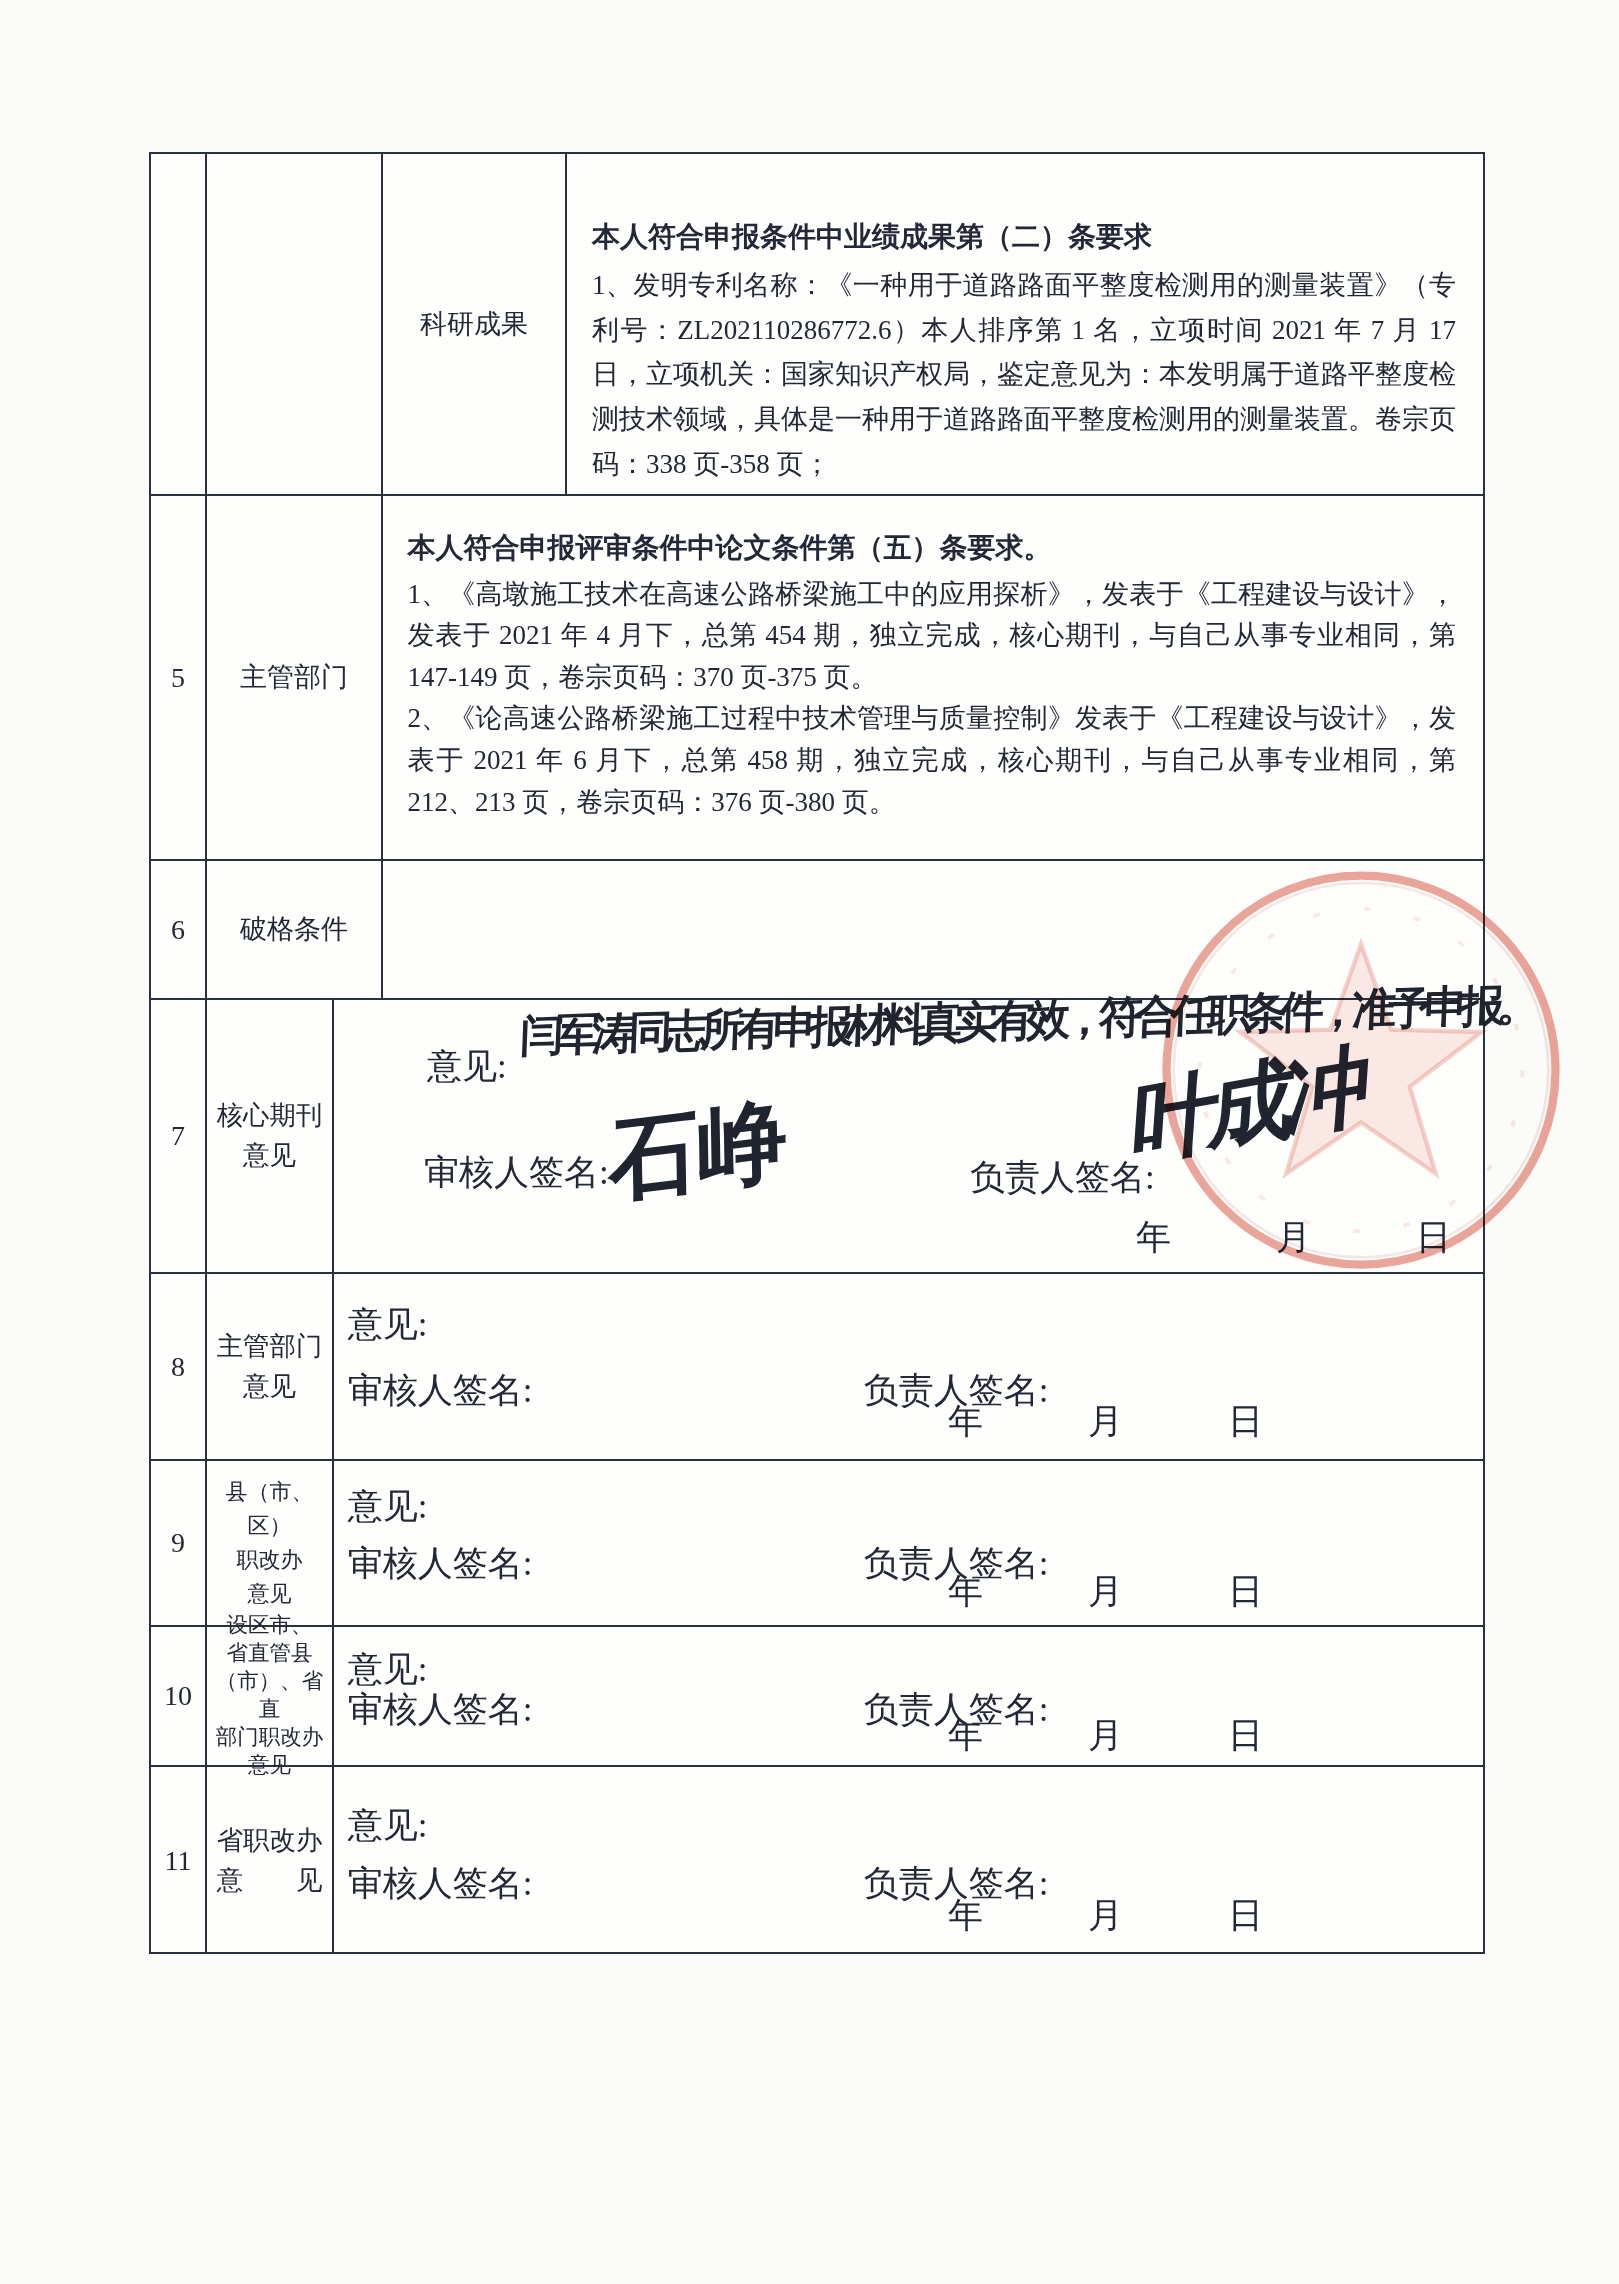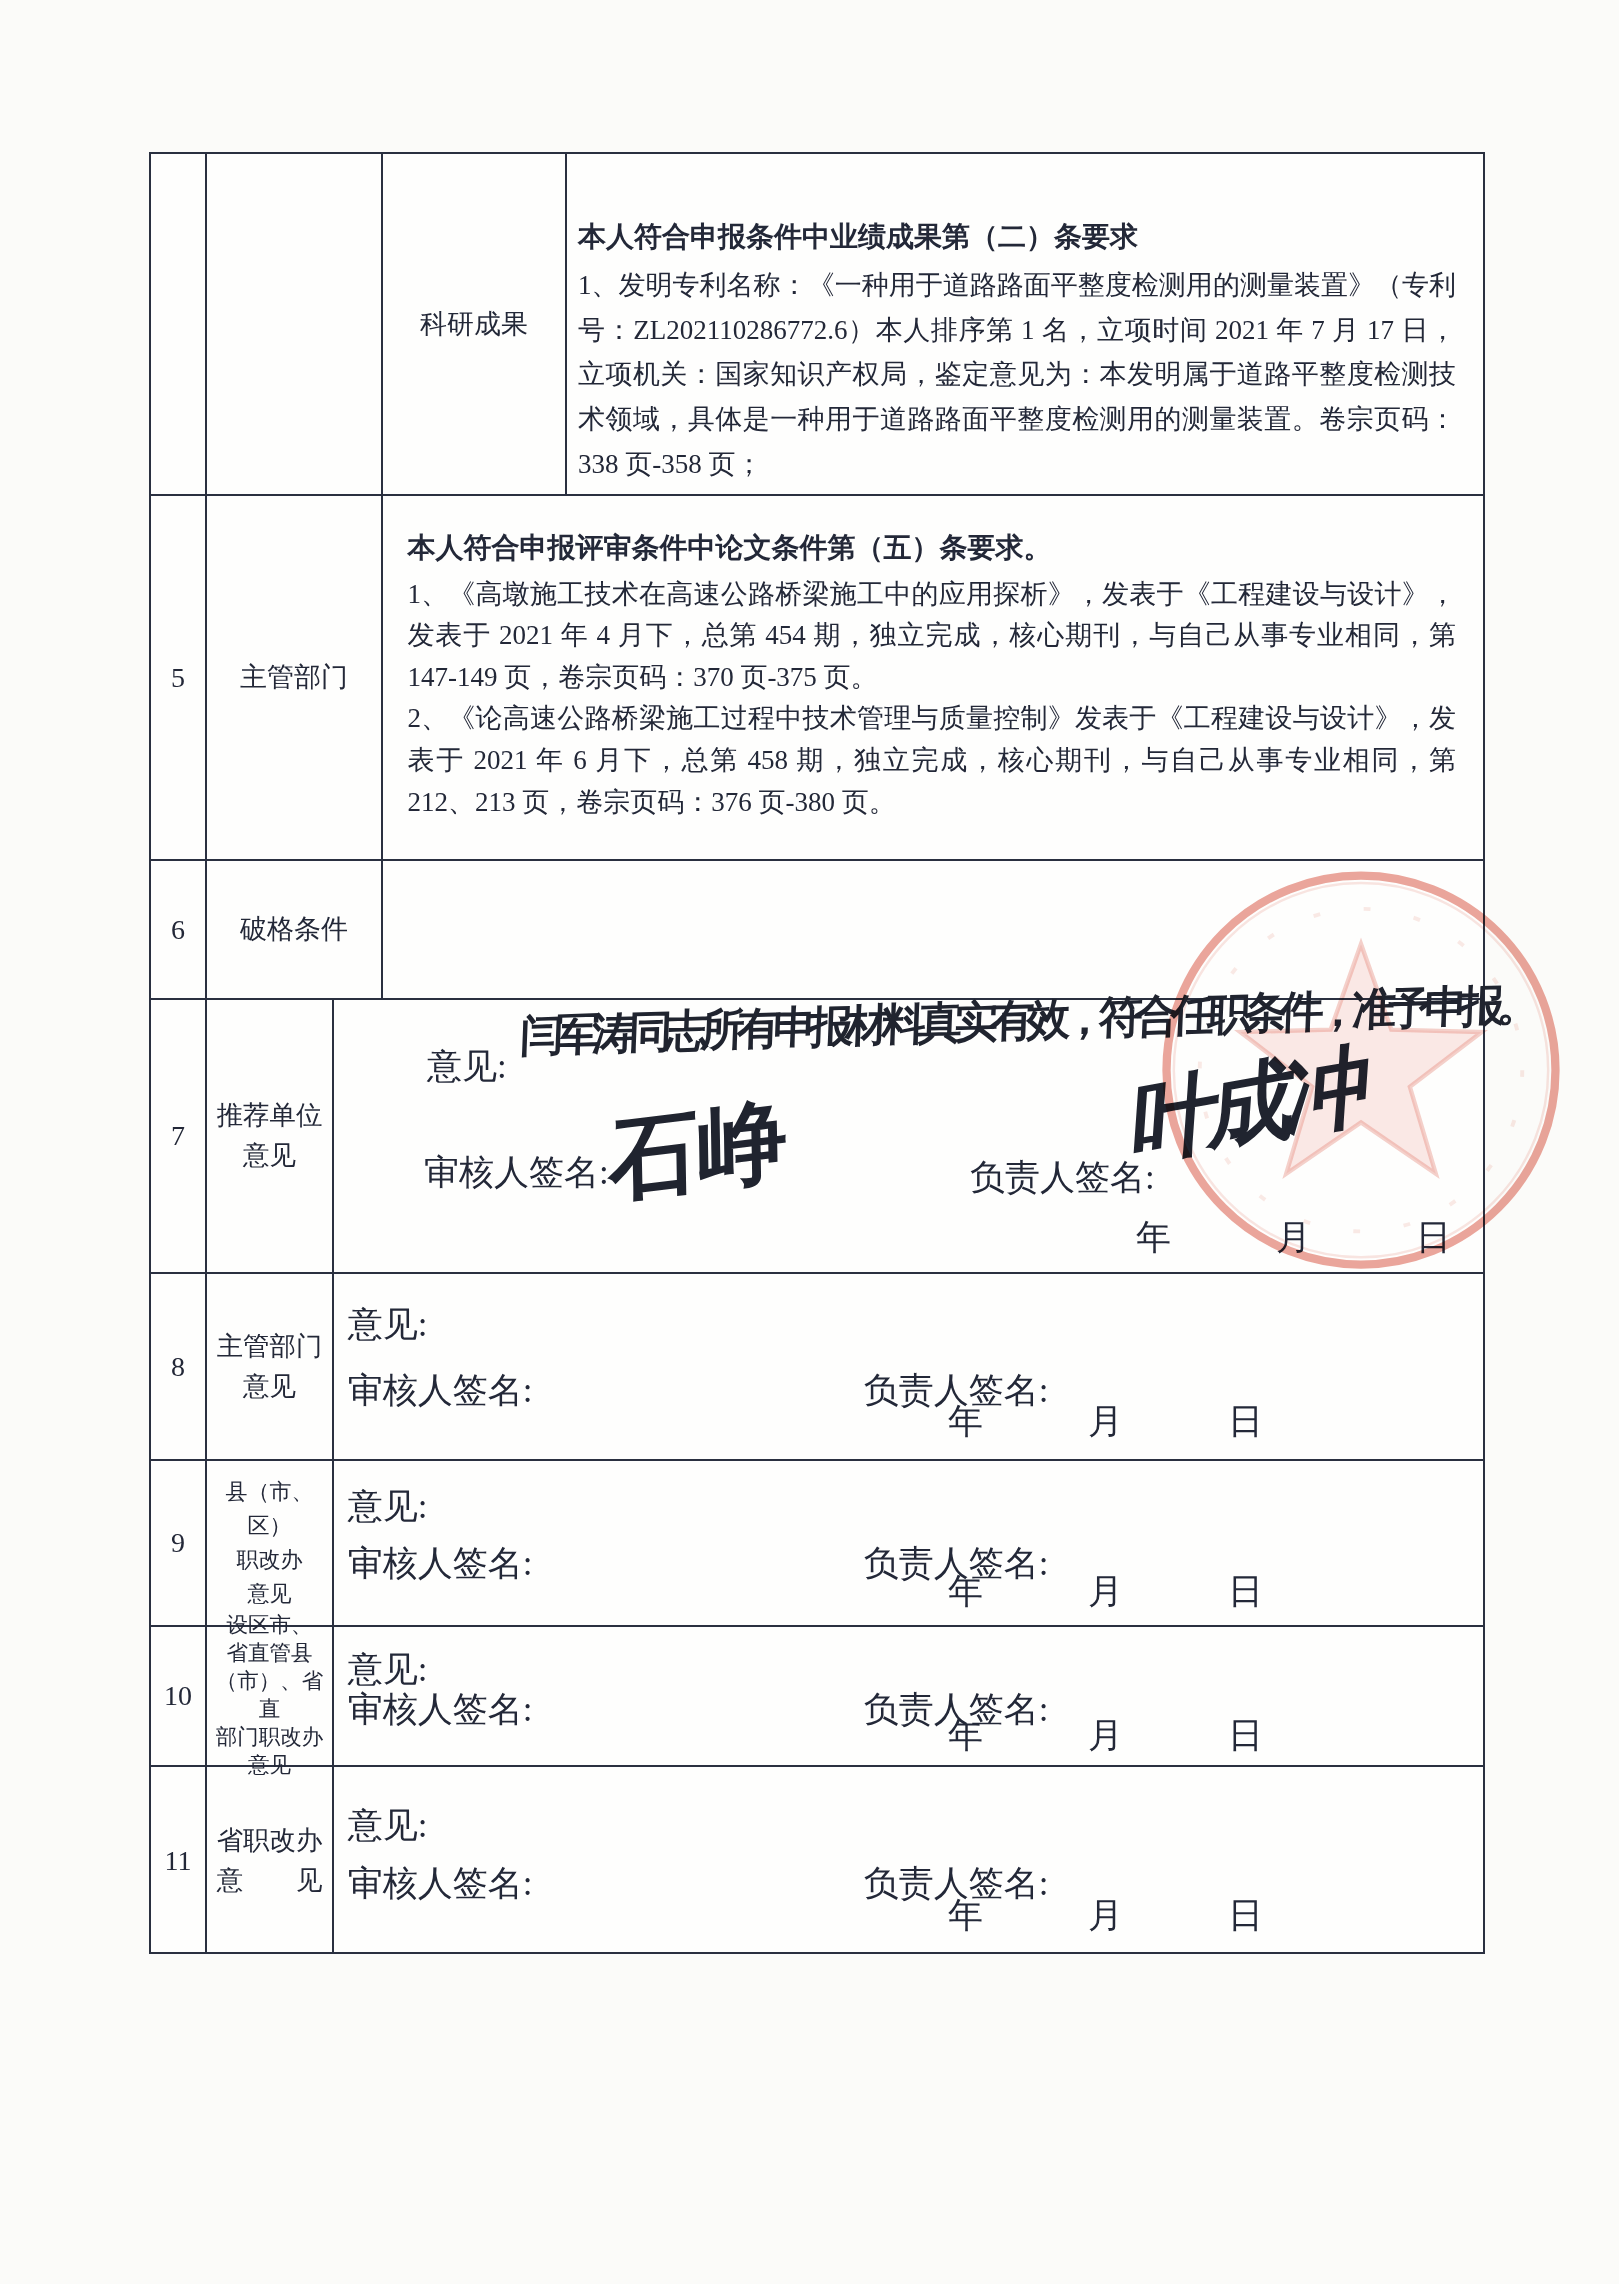--- a/index.html
+++ b/index.html
@@ -36,21 +36,21 @@
   .row-6 { height:139px; }
   .row-7 { height:274px; }
   .row-8 { height:187px; }
   .row-9 { height:166px; }
   .row-10 { height:140px; }
   .row-11 { height:187px; }
 
   .row-9 .lbl-cell-b { font-size:22px; line-height:1.55; }
   .row-10 .lbl-cell-b { font-size:21.5px; line-height:1.3; }
 
-  .rc-content { padding:61px 27px 0 11px; }
+  .rc-content { padding:61px 27px 0 25px; }
   .r5-content { padding:30px 27px 0 24.4px; }
   .block-heading {
     font-family:"Liberation Sans","DejaVu Sans",sans-serif;
     font-weight:700; font-size:28px; line-height:1.6; margin:0;
   }
   .block-body {
     font-size:27px; line-height:1.66; text-align:justify;
     white-space:pre-line; margin:2.9px 0 0 0;
   }
   .r5-content .block-body { line-height:1.54; }
@@ -122,21 +122,21 @@
   </div>
 
   <div class="trow row-6">
     <div class="tcell num-cell">6</div>
     <div class="tcell lbl-cell">破格条件</div>
     <div class="tcell content-cell last"></div>
   </div>
 
   <div class="trow row-7">
     <div class="tcell num-cell">7</div>
-    <div class="tcell lbl-cell-b">推荐单位
+    <div class="tcell lbl-cell-b">核心期刊
 意见</div>
     <div class="tcell content-cell last">
       <span class="abs printed op7-opinion-label">意见:</span>
       <span class="abs op7-hand">闫军涛同志所有申报材料真实有效，符合任职条件，准予申报。</span>
       <span class="abs printed op7-reviewer-label">审核人签名:</span>
       <span class="abs op7-reviewer-sig">石峥</span>
       <span class="abs printed op7-leader-label">负责人签名:</span>
       <span class="abs op7-leader-sig">叶成冲</span>
       <span class="abs printed op7-date">年　　　月　　　日</span>
     </div>

